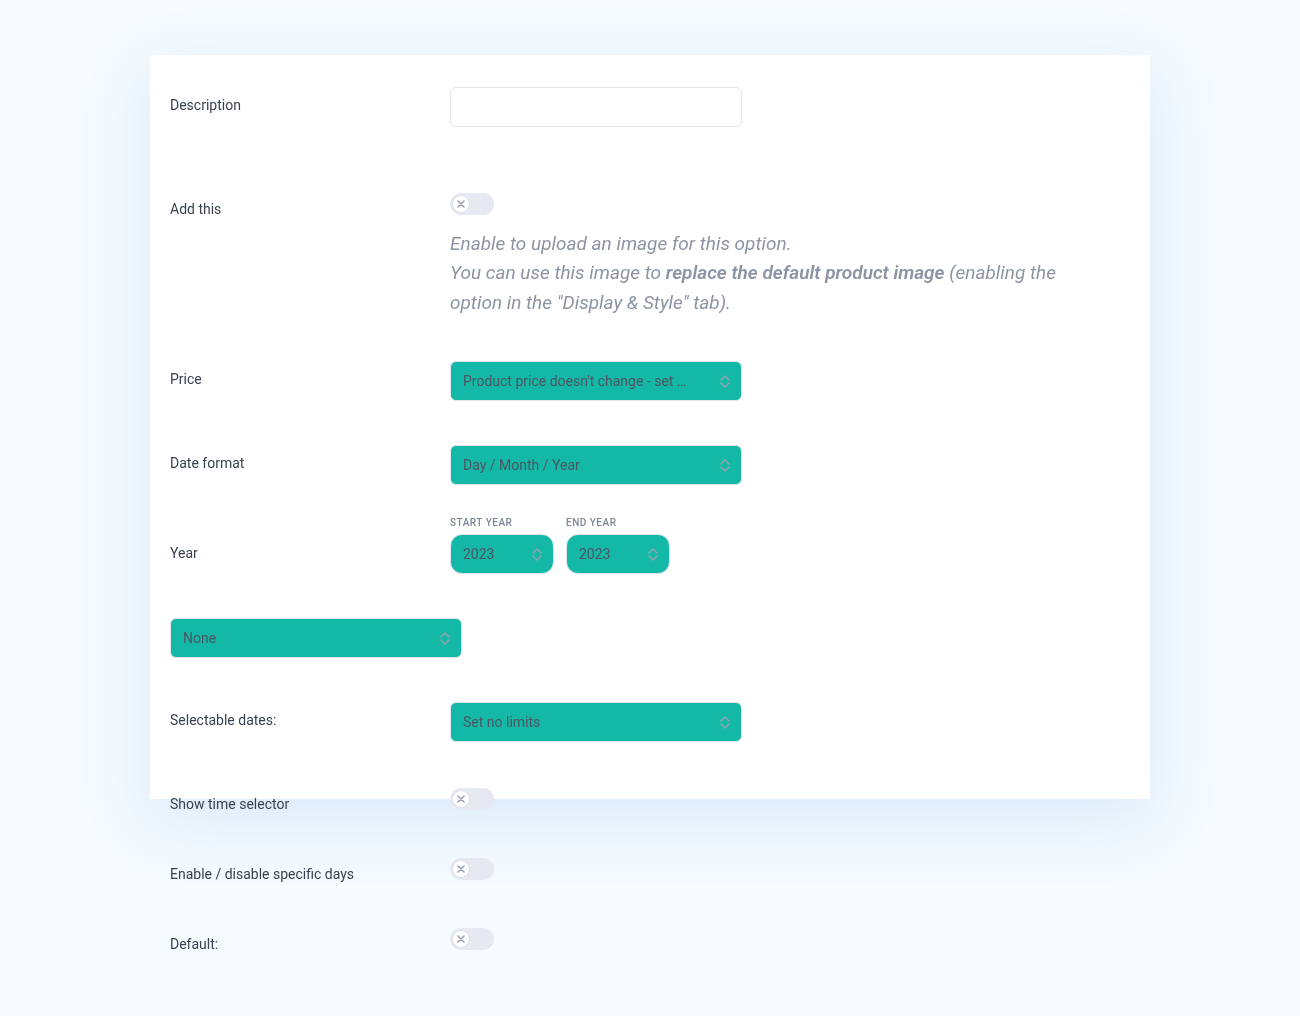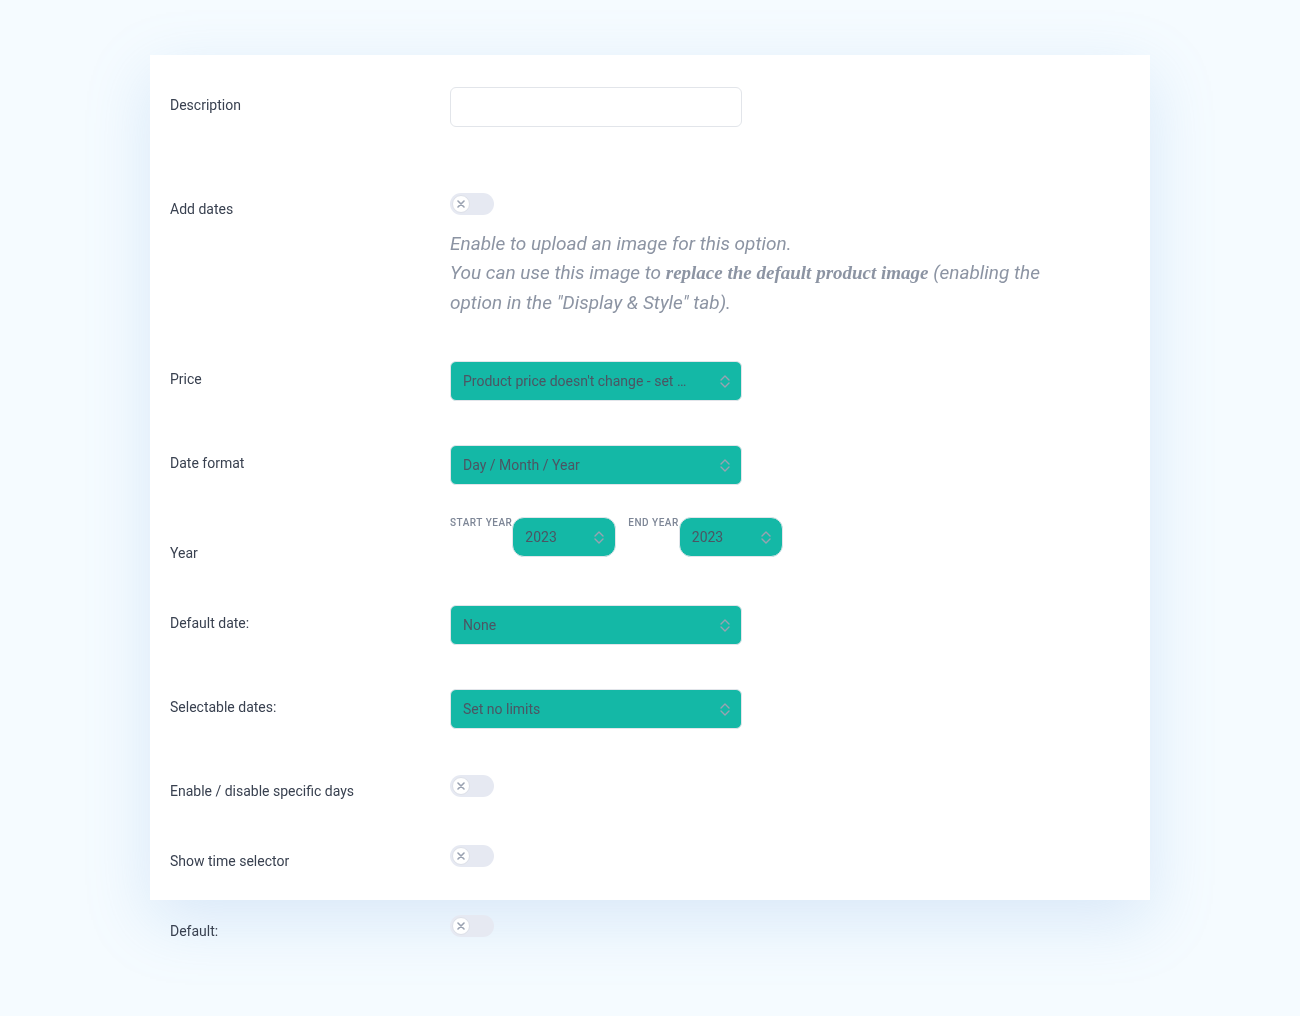--- a/index.html
+++ b/index.html
@@ -8,21 +8,21 @@
       background: #f5fbff;
       width: 1300px;
       height: 1016px;
       position: relative;
     }
     .panel {
       position: absolute;
       left: 150px;
       top: 55px;
       width: 1000px;
-      height: 845px;
+      height: 744px;
       background: #ffffff;
       box-shadow: 0 20px 60px rgba(119, 170, 222, 0.22);
       padding: 24px 20px 24px 20px;
     }
     .row {
       display: flex;
       align-items: flex-start;
       padding-left: 0;
     }
     .label-col {
@@ -103,26 +103,26 @@
     }
     .toggle-knob svg { display: block; }
     .help-text {
       font-size: 19px;
       font-style: italic;
       color: #8c94a3;
       line-height: 1.55;
       margin-top: 14px;
       max-width: 640px;
     }
-    .help-text strong { color: #8c94a3; font-weight: 600; font-family: Liberation Serif, serif; }
+    .help-text strong { color: #8c94a3; font-weight: 600; }
     .year-group {
       display: flex;
       gap: 12px;
     }
-    .year-col { display: flex; flex-direction: row; }
+    .year-col { display: flex; flex-direction: column; }
     .year-col .tiny-label {
       font-size: 10px;
       letter-spacing: 0.05em;
       color: #7d8696;
       margin-bottom: 6px;
       font-weight: 500;
     }
     
     .row.r1 { margin-top: 8px; }
     .row.r2 { margin-top: 64px; }
@@ -149,21 +149,21 @@
 <div class="panel">
 
   <div class="row r1">
     <div class="label-col">Description</div>
     <div class="control-col">
       <input type="text" class="text-input" value="" style="">
     </div>
   </div>
 
   <div class="row r2">
-    <div class="label-col">Add dates</div>
+    <div class="label-col">Add this</div>
     <div class="control-col">
       <div class="toggle">
         <div class="toggle-knob">
           <svg width="8" height="8" viewBox="0 0 8 8">
               <path d="M1 1 L7 7 M7 1 L1 7" stroke="#9aa2b1" stroke-width="1.6" stroke-linecap="round"></path>
             </svg>
         </div>
       </div>
       <div class="help-text">
         <span>Enable to upload an image for this option.</span><br>
@@ -236,21 +236,20 @@
                   <path d="M1 1 L5 5 L9 1" fill="none" stroke="#9aa2b1" stroke-width="1.4" stroke-linecap="round" stroke-linejoin="round"></path>
                 </svg>
             </span>
           </div>
         </div>
       </div>
     </div>
   </div>
 
   <div class="row r6">
-    <div class="label-col">Default date:</div>
     <div class="control-col">
       <div class="select">
         <span class="ellipsis-text">None</span>
         <span class="select-chevrons">
           <svg width="10" height="6" viewBox="0 0 10 6">
               <path d="M1 5 L5 1 L9 5" fill="none" stroke="#9aa2b1" stroke-width="1.4" stroke-linecap="round" stroke-linejoin="round"></path>
             </svg>
           <svg width="10" height="6" viewBox="0 0 10 6">
               <path d="M1 1 L5 5 L9 1" fill="none" stroke="#9aa2b1" stroke-width="1.4" stroke-linecap="round" stroke-linejoin="round"></path>
             </svg>
@@ -269,35 +268,35 @@
               <path d="M1 5 L5 1 L9 5" fill="none" stroke="#9aa2b1" stroke-width="1.4" stroke-linecap="round" stroke-linejoin="round"></path>
             </svg>
           <svg width="10" height="6" viewBox="0 0 10 6">
               <path d="M1 1 L5 5 L9 1" fill="none" stroke="#9aa2b1" stroke-width="1.4" stroke-linecap="round" stroke-linejoin="round"></path>
             </svg>
         </span>
       </div>
     </div>
   </div>
 
-  <div class="row r8">
-    <div class="label-col">Enable / disable specific days</div>
+  <div class="row r9">
+    <div class="label-col">Show time selector</div>
     <div class="control-col">
       <div class="toggle">
         <div class="toggle-knob">
           <svg width="8" height="8" viewBox="0 0 8 8">
               <path d="M1 1 L7 7 M7 1 L1 7" stroke="#9aa2b1" stroke-width="1.6" stroke-linecap="round"></path>
             </svg>
         </div>
       </div>
     </div>
   </div>
 
-  <div class="row r9">
-    <div class="label-col">Show time selector</div>
+  <div class="row r8">
+    <div class="label-col">Enable / disable specific days</div>
     <div class="control-col">
       <div class="toggle">
         <div class="toggle-knob">
           <svg width="8" height="8" viewBox="0 0 8 8">
               <path d="M1 1 L7 7 M7 1 L1 7" stroke="#9aa2b1" stroke-width="1.6" stroke-linecap="round"></path>
             </svg>
         </div>
       </div>
     </div>
   </div>

